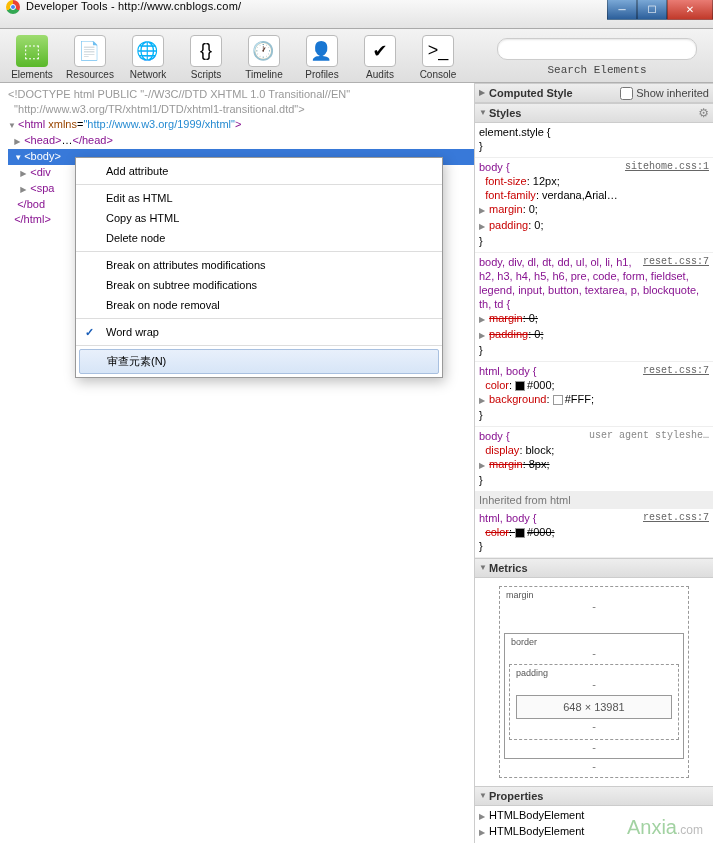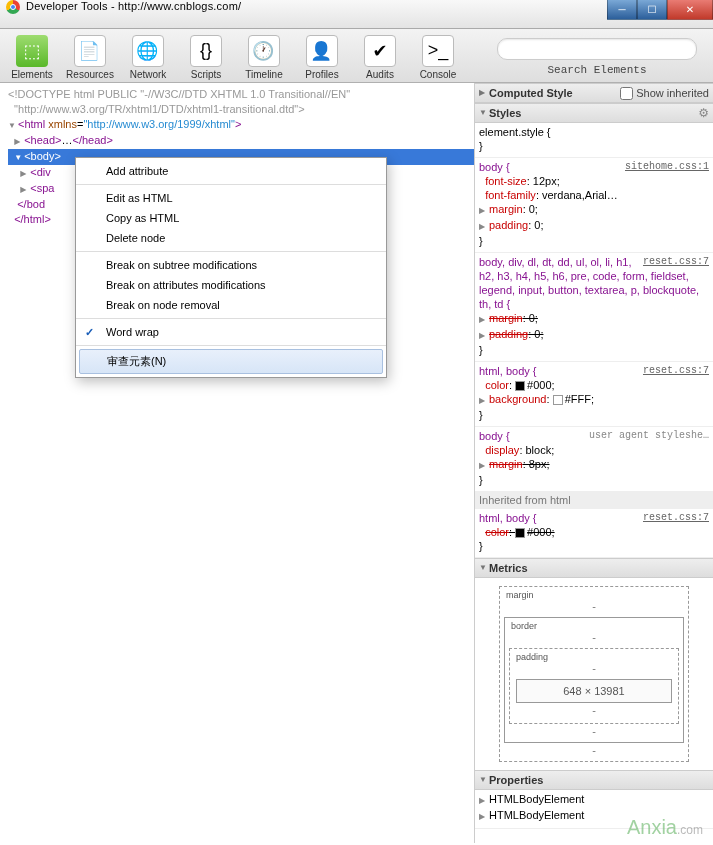--- a/index.html
+++ b/index.html
@@ -24,42 +24,42 @@
 .main{display:flex;height:760px}
 .left{width:474px;background:#fff;font-family:Monaco,Consolas,monospace;font-size:11px;line-height:15px;padding:4px 0 0 8px;overflow:hidden}
 .gray{color:#999}
 .purple{color:#881391}
 .darkred{color:#994500}
 .teal{color:#268bd2}
 .tri{display:inline-block;width:10px;color:#888;font-size:8px}
 .row{white-space:pre}
 .row.sel{background:#3879d9;color:#fff}
 .row.sel *{color:#fff!important}
-.ctx-menu{position:absolute;left:75px;top:157px;width:312px;background:#fff;border:1px solid #999;box-shadow:2px 4px 12px rgba(0,0,0,.25);font-family:Arial,sans-serif;font-size:12px;padding:3px 0}
+.ctx-menu{position:absolute;left:75px;top:157px;width:368px;background:#fff;border:1px solid #999;box-shadow:2px 4px 12px rgba(0,0,0,.25);font-family:Arial,sans-serif;font-size:12px;padding:3px 0}
 .ctx-menu .mi{padding:4px 12px 4px 30px;cursor:default;position:relative}
 .ctx-menu .sep{height:1px;background:#ddd;margin:3px 0}
 .ctx-menu .mi.sel{background:linear-gradient(#e8f0fb,#d7e5f7);border:1px solid #a8c0e0;margin:0 3px;padding-left:27px;border-radius:2px}
 .ctx-menu .chk::before{content:"✓";position:absolute;left:9px;color:#1a5eb8;font-weight:bold}
 .right{width:239px;border-left:1px solid #ccc;background:#fff;font-family:Monaco,Consolas,monospace;font-size:11px;line-height:14px;overflow:hidden}
 .section-hdr{background:linear-gradient(#eee,#ddd);border-top:1px solid #ccc;border-bottom:1px solid #ccc;padding:2px 4px;display:flex;align-items:center;font-family:Arial;font-size:11px;color:#333}
 .section-hdr .tri{color:#777}
 .section-hdr .t{font-weight:bold}
 .section-hdr .gear{margin-left:auto;color:#888;font-size:12px}
 .section-hdr .cb{margin-left:auto;display:flex;align-items:center;gap:3px;font-size:10px;color:#444}
 .sec-body{padding:2px 4px 4px 4px;border-bottom:1px solid #eee}
 .sub-hdr{background:#eee;font-size:10px;color:#777;padding:1px 4px;font-family:Arial}
 .prop{color:#c80000}
 .sel2{color:#881391}
 .link{color:#666;text-decoration:underline;float:right;font-family:Liberation Mono, monospace;font-size:10px}
 .strike{text-decoration:line-through}
 .swatch{display:inline-block;width:10px;height:10px;border:1px solid #999;vertical-align:middle;margin-right:2px}
 .metrics{padding:8px 12px;display:flex;justify-content:center}
 .box-outer{border:1px dashed #999;padding:12px 4px 4px;position:relative;width:190px;font-size:9px;text-align:center;color:#555}
 .box-outer .lbl-top{position:absolute;top:1px;left:6px;font-size:9px}
-.box-border{border:1px solid #999;padding:12px 4px 4px;position:relative;margin-top:4px}
+.box-border{border:1px solid #999;padding:12px 4px 4px;position:relative;margin-top:20px}
 .box-pad{border:1px dashed #999;padding:12px 6px 6px;position:relative;margin-top:4px}
 .box-content{border:1px solid #999;padding:4px 8px;margin-top:4px;background:#fafafa}
 .dash{color:#777}
 .watermark{position:absolute;right:10px;bottom:6px;font-size:20px;color:rgba(100,180,100,.6);font-family:Arial}
 .watermark span{color:rgba(120,120,120,.5);font-size:12px}
 </style>
 </head>
 <body>
 
 <div class="titlebar">
@@ -212,22 +212,22 @@
   </div>
 </div>
 
 <div class="ctx-menu">
   <div class="mi">Add attribute</div>
   <div class="sep"></div>
   <div class="mi">Edit as HTML</div>
   <div class="mi">Copy as HTML</div>
   <div class="mi">Delete node</div>
   <div class="sep"></div>
+  <div class="mi">Break on attributes modifications</div>
   <div class="mi">Break on subtree modifications</div>
-  <div class="mi">Break on attributes modifications</div>
   <div class="mi">Break on node removal</div>
   <div class="sep"></div>
   <div class="mi chk">Word wrap</div>
   <div class="sep"></div>
   <div class="mi sel">审查元素(N)</div>
 </div>
 
 <div class="watermark"><span style="color:rgba(100,180,100,.6);font-size:20px">Anxia</span><span>.com</span></div>
 
 </body></html>

